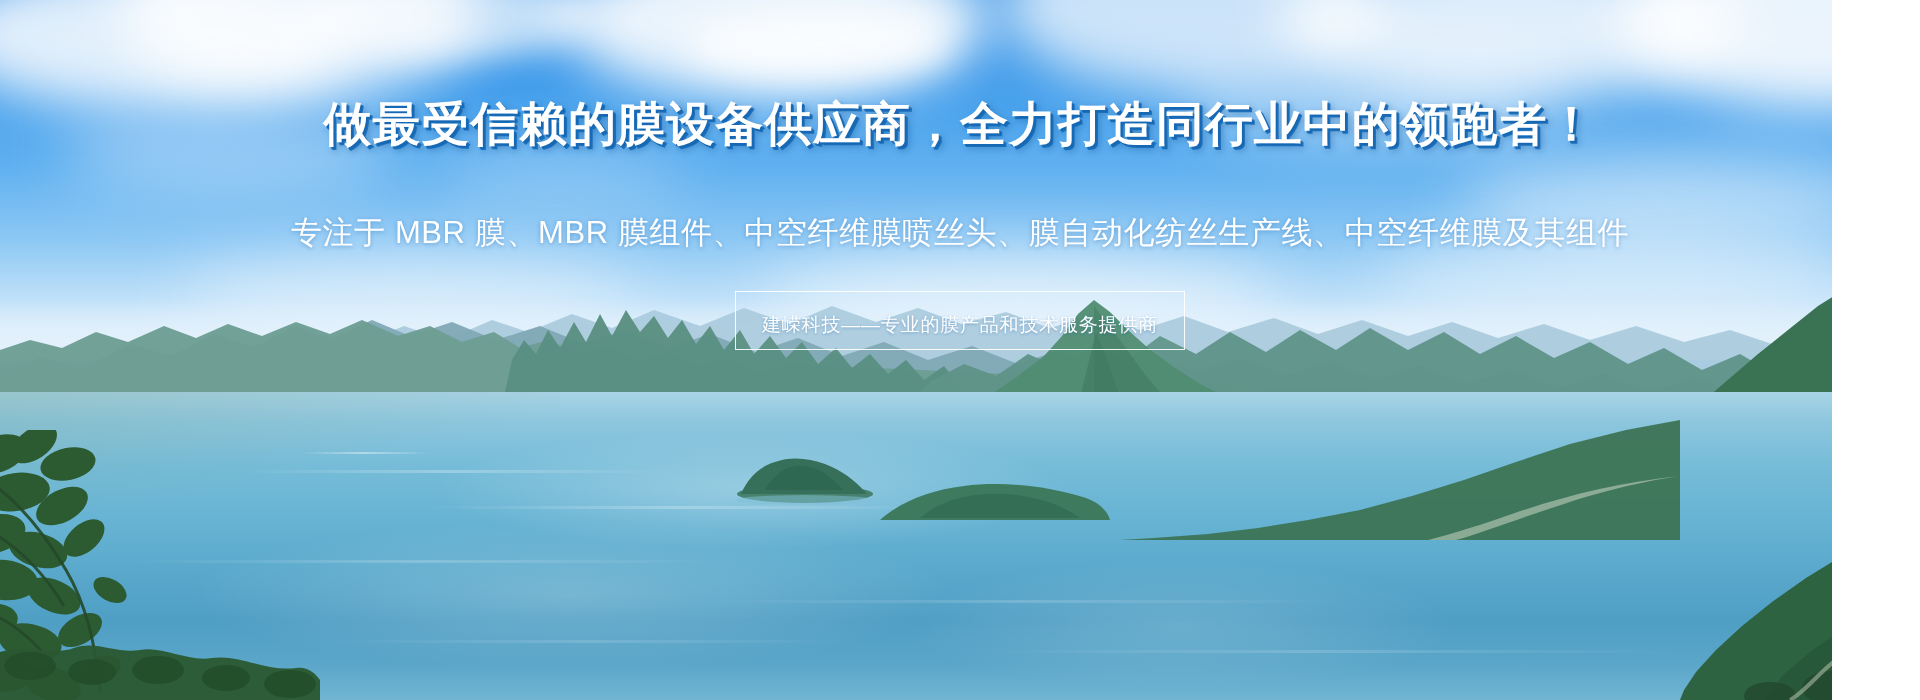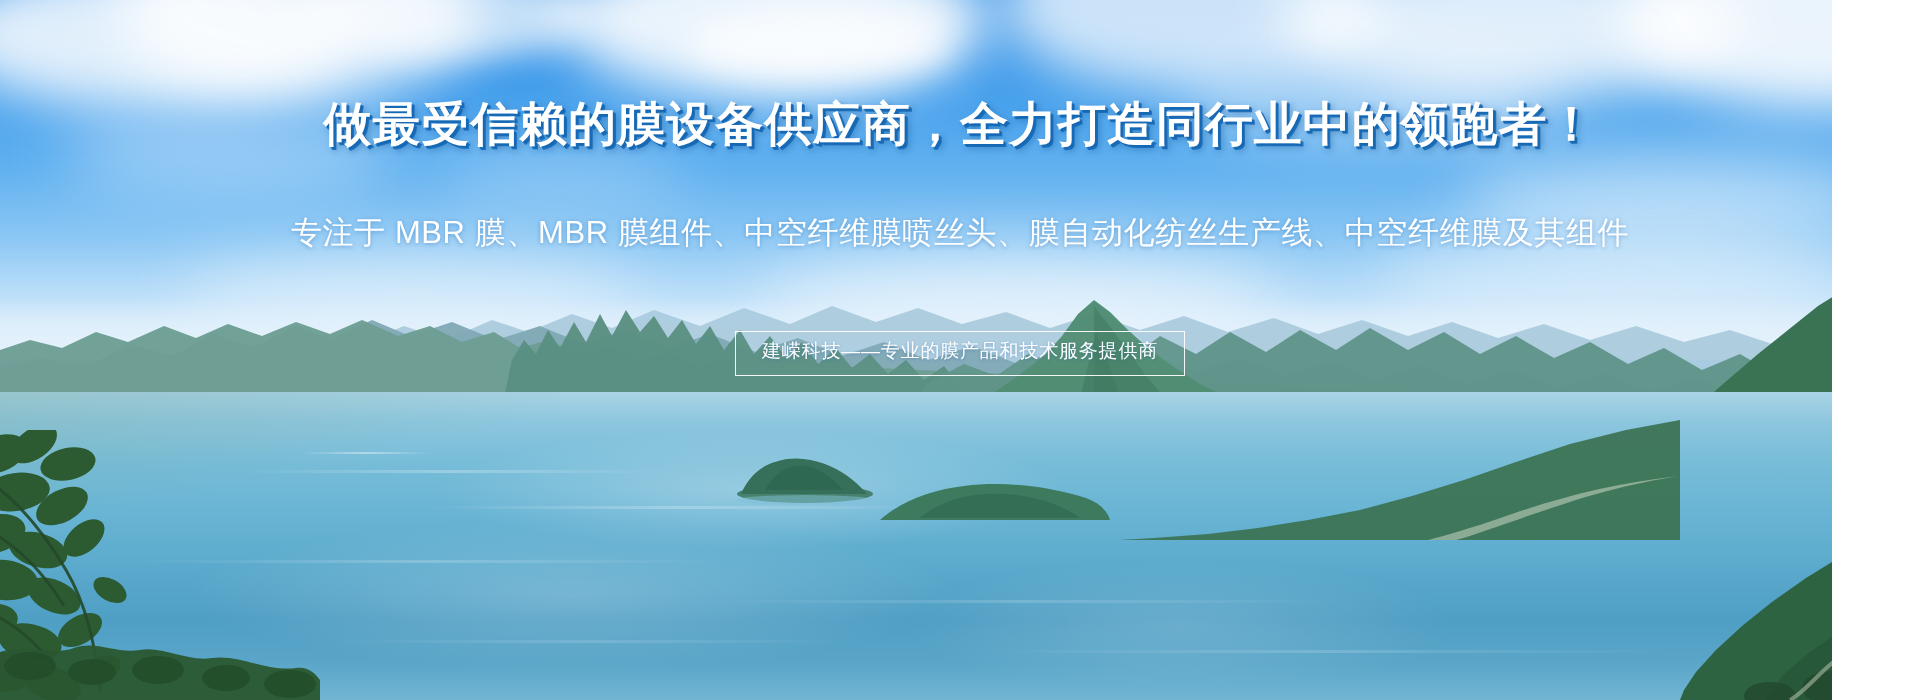--- a/index.html
+++ b/index.html
@@ -84,29 +84,28 @@
     text-shadow:0 1px 4px rgba(30,100,170,.45);
     white-space:nowrap;
   }
   .tagbox-wrap{
     position:absolute;left:0;top:291px;width:1920px;
     text-align:center;
   }
   .tagbox{
     display:inline-block;
     border:1px solid rgba(255,255,255,.92);
-    padding:6px 26px 11px 26px;
+    padding:20px 26px 11px 26px;
     font-size:19px;
     line-height:26px;
     color:#ffffff;
     letter-spacing:.8px;
     white-space:nowrap;
     text-shadow:0 1px 3px rgba(30,100,170,.4);
     background:rgba(255,255,255,.02);
-    margin-top:40px;
   }
 </style>
 </head>
 <body>
 
 <div class="banner">
 
   <div class="sky"></div>
 
   <div class="cloud soft" style="left:-60px;top:-40px;width:420px;height:150px;opacity:.85;"></div>

